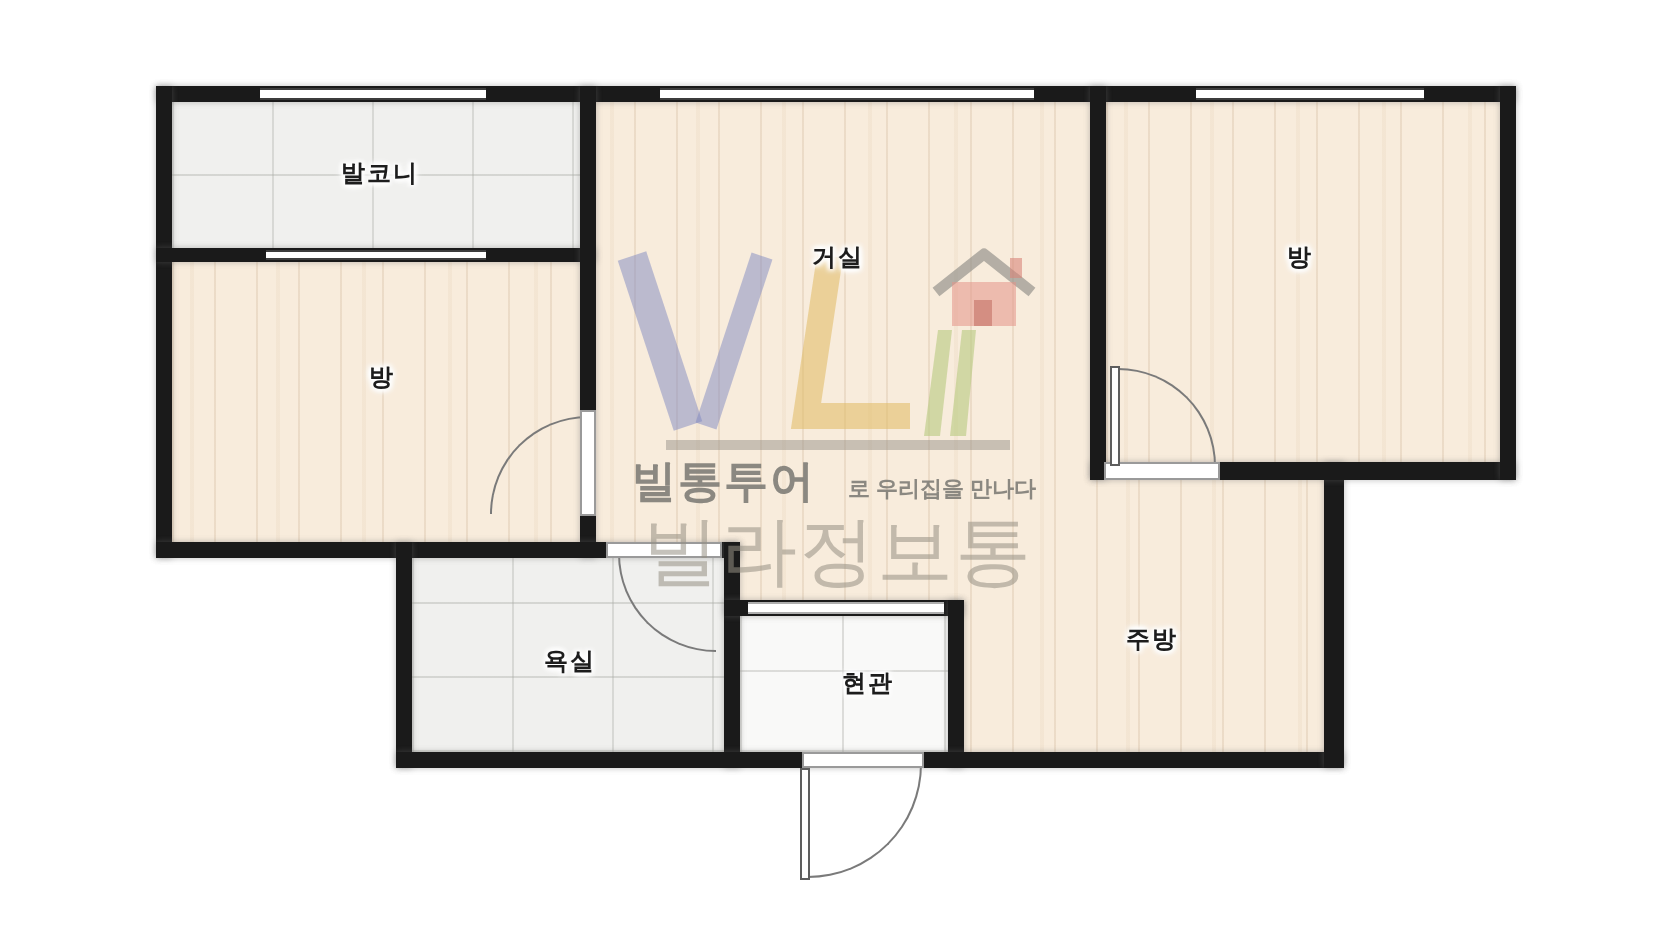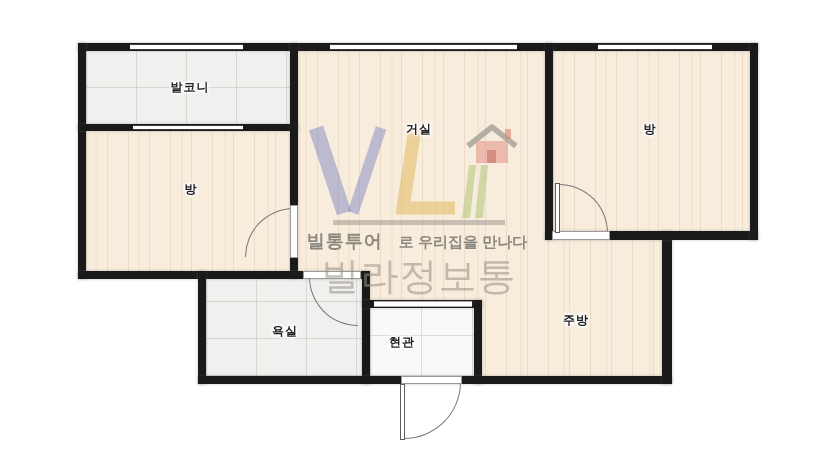--- a/index.html
+++ b/index.html
@@ -45,22 +45,22 @@
     position:absolute;z-index:30;transform:translate(-50%,-50%);
     font-size:12px;font-weight:bold;color:#1d1d1d;white-space:nowrap;letter-spacing:1px;
     text-shadow:0 0 2px #fff,0 0 4px #fff,0 0 6px #fff,1px 1px 2px #fff,-1px -1px 2px #fff,1px -1px 2px #fff,-1px 1px 2px #fff;
   }
   
   .wm{position:absolute;z-index:20;pointer-events:none;}
   .wm-tagline{
     left:417px;top:241px;transform:translate(-50%,-50%);
     color:rgba(120,119,113,0.85);white-space:nowrap;
   }
-  .wm-tagline .big{font-size:18px;font-weight:bold;letter-spacing:1px;}
-  .wm-tagline .small{font-size:15px;font-weight:600;margin-left:16px;}
+  .wm-tagline .big{font-size:22px;font-weight:bold;letter-spacing:1px;}
+  .wm-tagline .small{font-size:11px;font-weight:600;margin-left:16px;}
   .wm-name{
     left:419px;top:276px;transform:translate(-50%,-50%);
     font-size:38px;font-weight:400;letter-spacing:1px;color:rgba(150,143,132,0.55);white-space:nowrap;
   }
 </style>
 </head>
 <body>
 
 <div id="stage">
 
@@ -123,16 +123,16 @@
     <span class="big">빌통투어</span><span class="small">로 우리집을 만나다</span>
   </div>
 
   <div class="wm wm-name">빌라정보통</div>
 
   <div class="room-label" style="left:190px;top:87px;">발코니</div>
   <div class="room-label" style="left:191px;top:189px;">방</div>
   <div class="room-label" style="left:419px;top:129px;">거실</div>
   <div class="room-label" style="left:650px;top:129px;">방</div>
   <div class="room-label" style="left:285px;top:331px;">욕실</div>
-  <div class="room-label" style="left:402px;top:342px;">현관</div>
+  <div class="room-label" style="left:434px;top:342px;">현관</div>
   <div class="room-label" style="left:576px;top:320px;">주방</div>
 
 </div>
 
 </body></html>

